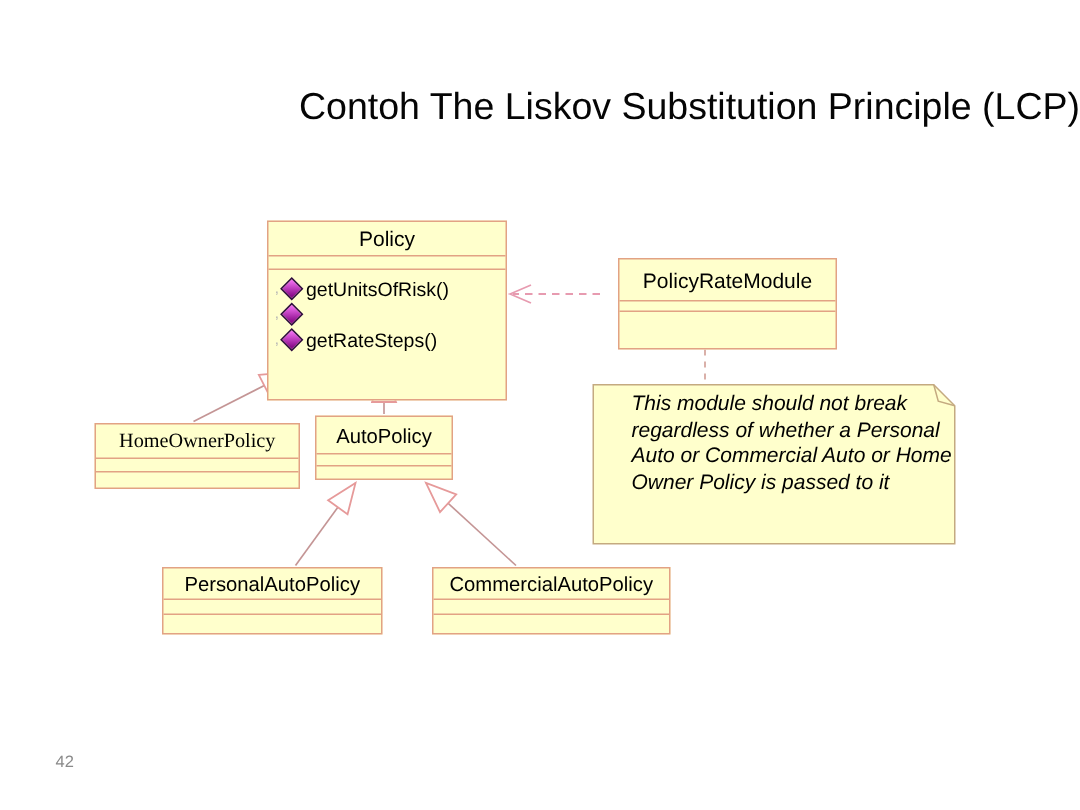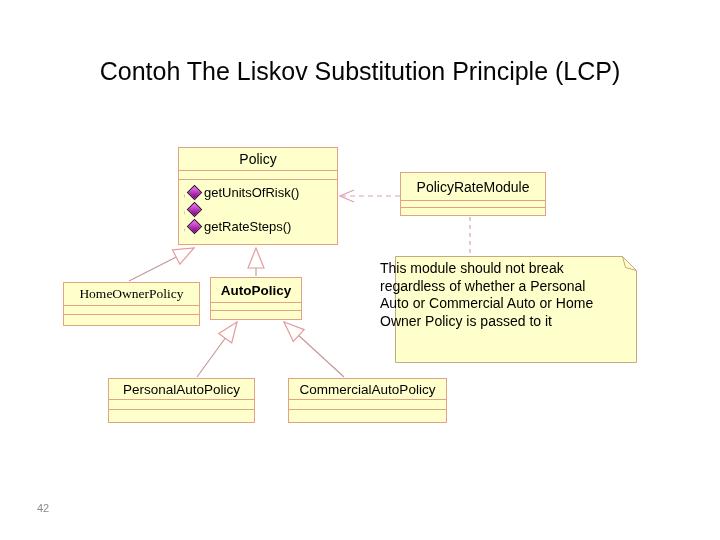--- a/index.html
+++ b/index.html
@@ -2,21 +2,21 @@
 <html><head>
 <meta charset="utf-8">
 <style>
   html,body { margin:0; padding:0; background:#ffffff; }
   .slide {
     position:relative; width:720px; height:540px; background:#ffffff;
     font-family:"Liberation Sans", sans-serif; overflow:hidden;
   }
   .slide-title {
     position:absolute; left:0; top:55px; width:100%;
-    text-align:center; font-size:25px; line-height:32px; color:#050505;
+    text-align:right; font-size:25px; line-height:32px; color:#050505;
     white-space:nowrap;
   }
   .page-number {
     position:absolute; left:37px; top:502px;
     font-size:11px; color:#8a8a8a;
   }
   svg.overlay { position:absolute; left:0; top:0; width:720px; height:540px; }
 
   .uml-class {
     position:absolute; background:#FFFFCC; border:1px solid #E2A284;
@@ -31,22 +31,22 @@
   .cls-ops { flex:1 1 auto; border-top:1px solid #E2A284; padding:4px 0 0 3px; box-sizing:border-box; }
   .method { display:flex; align-items:center; height:17px; font-size:13px; color:#000; }
   .tick { color:#b4b4b4; font-size:10px; line-height:10px; width:5px; text-align:center; }
   .diamond-icon {
     width:9px; height:9px; flex:0 0 auto;
     background:linear-gradient(135deg,#ee6bee 10%,#8d0f8d 85%);
     border:1px solid #2d0a3d; transform:rotate(45deg);
     margin:0 4px 0 2px;
   }
   .uml-note-text {
-    position:absolute; left:380px; top:260px; width:226px;
-    font-size:14px; line-height:17.6px; color:#000;
+    position:absolute; left:421px; top:260px; width:226px;
+    font-size:14px; line-height:17.6px; color:#000;font-style:italic;
   }
 </style>
 </head>
 <body>
 
 <div class="slide">
 
   <div class="slide-title">Contoh The Liskov Substitution Principle (LCP)</div>
 
   <svg class="overlay" viewBox="0 0 720 540">
@@ -63,55 +63,55 @@
     <path d="M354,190 L340,196 L354,202" fill="none" stroke="#E79BB0" stroke-width="1.2"></path>
 
     <line x1="470" y1="217" x2="470" y2="256" stroke="#D6A8A0" stroke-width="1.2" stroke-dasharray="4 4"></line>
 
     <line x1="129" y1="281" x2="194" y2="248" stroke="#C49595" stroke-width="1.1" marker-end="url(#genTri)"></line>
     <line x1="256" y1="276" x2="256" y2="248" stroke="#C49595" stroke-width="1.1" marker-end="url(#genTri)"></line>
     <line x1="197" y1="377" x2="237" y2="322" stroke="#C49595" stroke-width="1.1" marker-end="url(#genTri)"></line>
     <line x1="344" y1="377" x2="284" y2="322" stroke="#C49595" stroke-width="1.1" marker-end="url(#genTri)"></line>
   </svg>
 
-  <div class="uml-class" style="left:178px; top:147px; width:160px; height:98px;">
+  <div class="uml-class" style="left:178px; top:147px; width:160px; height:120px;">
     <div class="cls-title big" style="height:22px;">Policy</div>
     <div class="cls-sec" style="height:9px;"></div>
     <div class="cls-ops">
       <div class="method">
         <span class="tick">,</span>
         <span class="diamond-icon"></span>
         <span>getUnitsOfRisk()</span>
       </div>
       <div class="method">
         <span class="tick">,</span>
         <span class="diamond-icon"></span>
       </div>
       <div class="method">
         <span class="tick">,</span>
         <span class="diamond-icon"></span>
         <span>getRateSteps()</span>
       </div>
     </div>
   </div>
 
-  <div class="uml-class" style="left:400px; top:172px; width:146px; height:44px;">
+  <div class="uml-class" style="left:412px; top:172px; width:146px; height:61px;">
     <div class="cls-title big" style="height:27px;">PolicyRateModule</div>
     <div class="cls-sec" style="height:7px;"></div>
     <div class="cls-sec" style="flex:1 1 auto;"></div>
   </div>
 
   <div class="uml-class" style="left:63px; top:282px; width:137px; height:44px;">
     <div class="cls-title" style="height:22px;font-family:Liberation Serif, serif;">HomeOwnerPolicy</div>
     <div class="cls-sec" style="height:9px;"></div>
     <div class="cls-sec" style="flex:1 1 auto;"></div>
   </div>
 
   <div class="uml-class" style="left:210px; top:277px; width:92px; height:43px;">
-    <div class="cls-title" style="height:24px;font-weight:bold;">AutoPolicy</div>
+    <div class="cls-title" style="height:24px;">AutoPolicy</div>
     <div class="cls-sec" style="height:8px;"></div>
     <div class="cls-sec" style="flex:1 1 auto;"></div>
   </div>
 
   <div class="uml-class" style="left:288px; top:378px; width:159px; height:45px;">
     <div class="cls-title" style="height:20px;">CommercialAutoPolicy</div>
     <div class="cls-sec" style="height:10px;"></div>
     <div class="cls-sec" style="flex:1 1 auto;"></div>
   </div>
 

